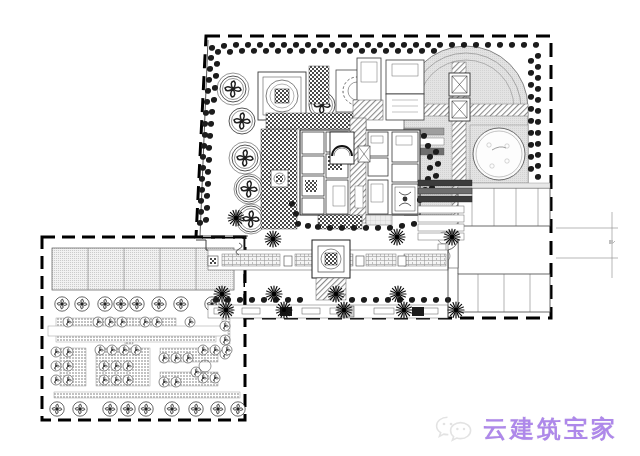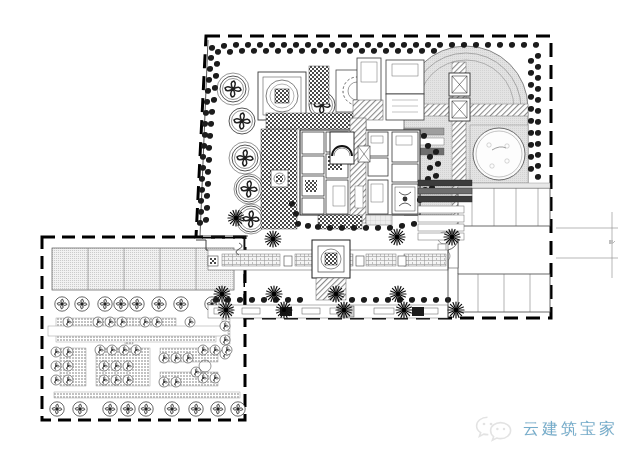--- a/index.html
+++ b/index.html
@@ -4,22 +4,22 @@
 <style>
   html,body{margin:0;padding:0;background:#fff;}
   body{width:640px;height:456px;overflow:hidden;
        font-family:"Liberation Sans",sans-serif;}
   #stage{position:relative;width:640px;height:456px;background:#ffffff;}
   #stage svg{position:absolute;left:0;top:0;}
 
   .wm{position:absolute;right:22px;bottom:12px;display:flex;align-items:center;
       gap:9px;opacity:.55;user-select:none;}
   .wm-mark{width:40px;height:30px;position:relative;}
-  .wm-txt{font-family:"DejaVu Sans",sans-serif;font-size:16px;color:#0369a1;
-          letter-spacing:3px;font-weight:400;line-height:1;
+  .wm-txt{font-family:"DejaVu Sans",sans-serif;font-size:24px;color:#6d28d9;
+          letter-spacing:3px;font-weight:700;line-height:1;
           text-shadow:0 0 1px rgba(200,200,200,.7);}
 </style>
 </head>
 <body>
 
 <div id="stage">
 
 <svg width="640" height="456" viewBox="0 0 640 456" shape-rendering="geometricPrecision">
   <defs>
 

